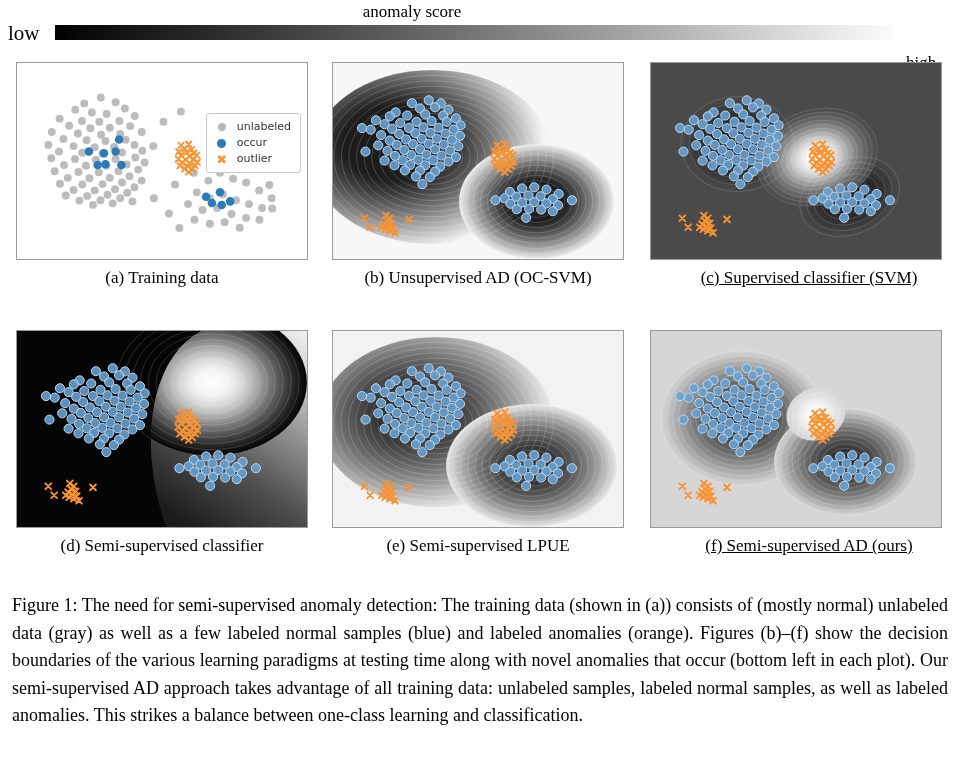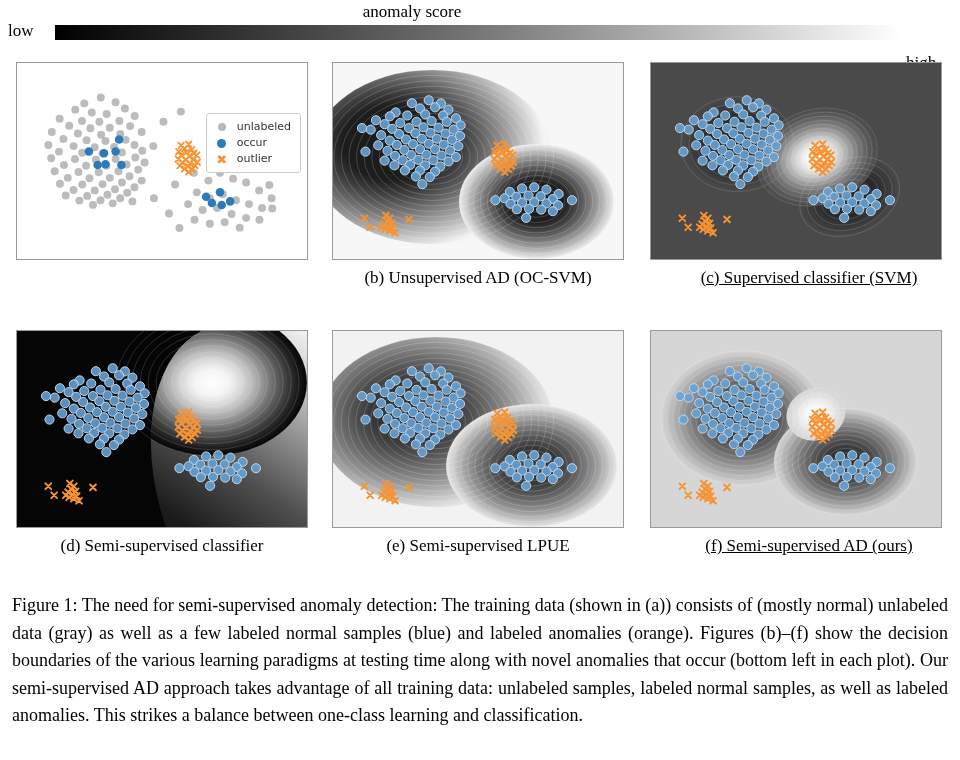--- a/index.html
+++ b/index.html
@@ -35,21 +35,21 @@
     position: absolute;
     left: 55px; top: 25px;
     width: 845px; height: 15px;
     background: linear-gradient(to right, #000000 0%, #0a0a0a 4%, #2a2a2a 18%,
                 #4d4d4d 33%, #6f6f6f 47%, #909090 60%, #b3b3b3 73%,
                 #d2d2d2 84%, #ebebeb 93%, #fbfbfb 99%, #ffffff 100%);
   }
   #colorbar-low {
     position: absolute;
     left: 8px; top: 21px;
-    font-size: 17px;
+    font-size: 21px;
   }
   #colorbar-high {
     position: absolute;
     left: 906px; top: 21px;
     font-size: 17px;
     margin-top: 32px;
   }
 
   
   .panel-row {
@@ -894,20 +894,21 @@
           <g>
             <path d="M73.604,155.104 L79.40400000000001,160.90400000000002 M73.604,160.90400000000002 L79.40400000000001,155.104" stroke="#f79332" stroke-width="2" stroke-linecap="round" fill="none"></path>
           </g>
           <g>
             <path d="M59.588,168.56799999999998 L65.388,174.368 M59.588,174.368 L65.388,168.56799999999998" stroke="#f79332" stroke-width="2" stroke-linecap="round" fill="none"></path>
           </g>
         </g>
     </svg>
   </div>
 
+  <div class="panel-caption col0">(a) Training data</div>
   <div class="panel-caption col1">(b) Unsupervised AD (OC-SVM)</div>
   <div class="panel-caption col2">(c) Supervised classifier (SVM)</div>
 </div>
 
 <div class="panel-row" id="row-bottom">
 
   <div class="panel col0">
     <svg viewBox="0 0 292 198" preserveAspectRatio="none">
       <defs>
         <radialGradient id="gd1" cx="0.5" cy="0.5" r="0.5">

